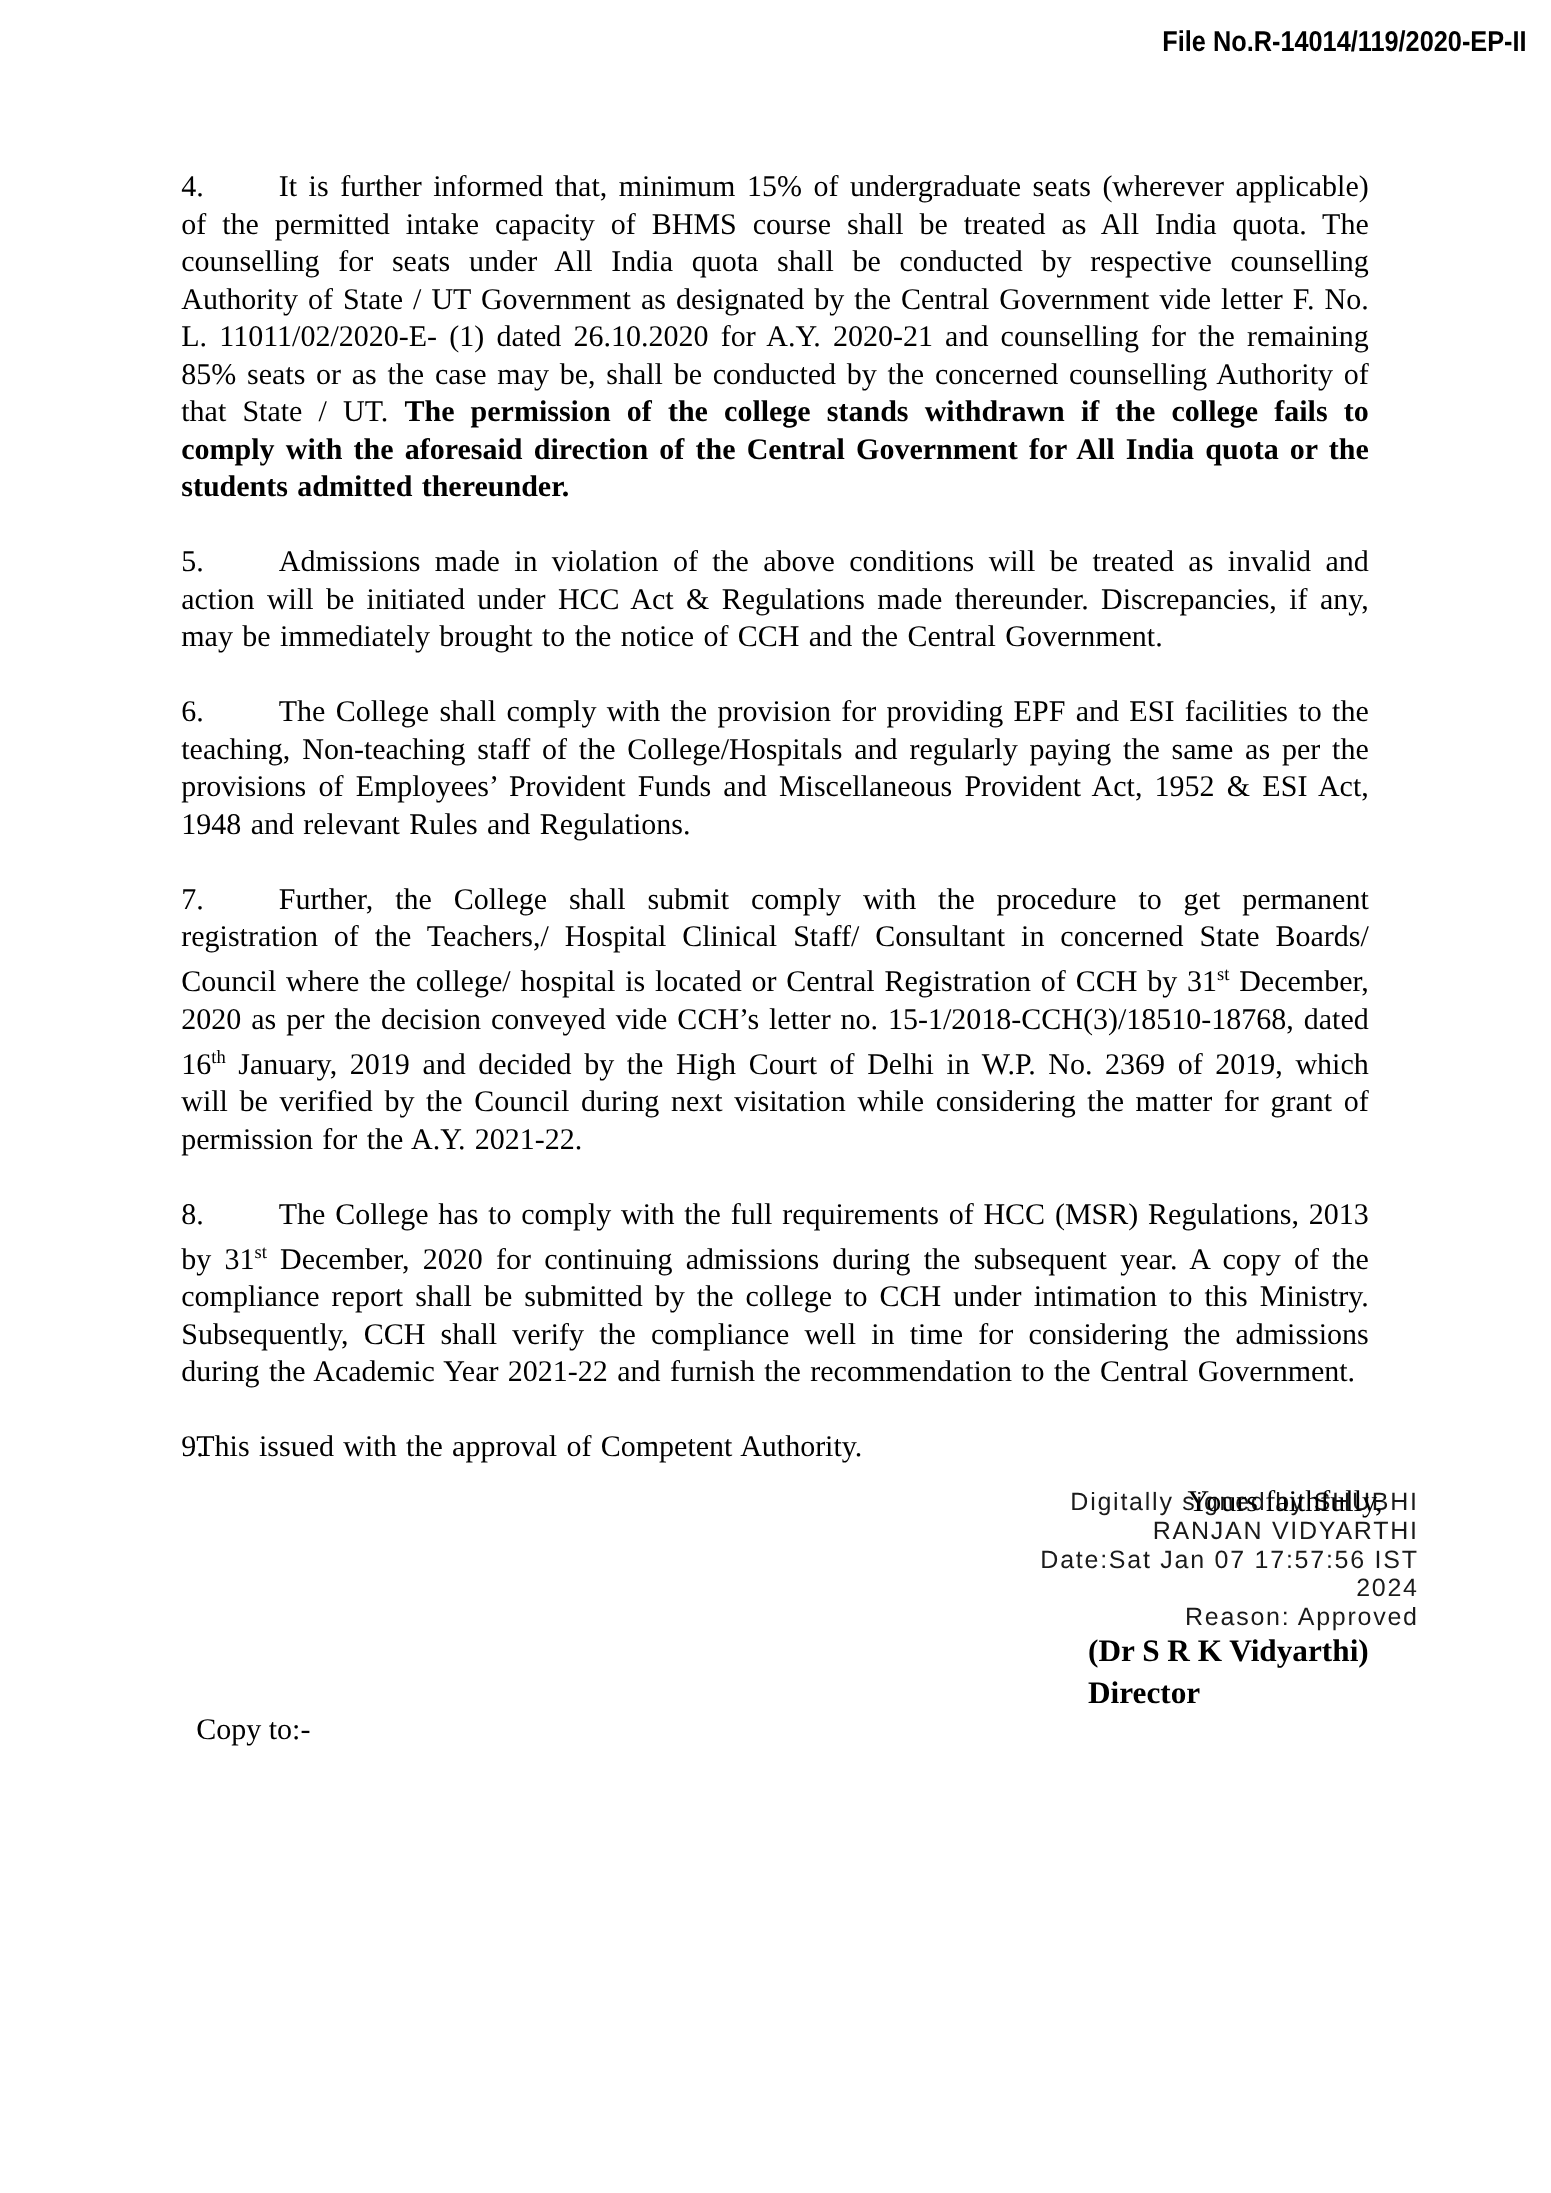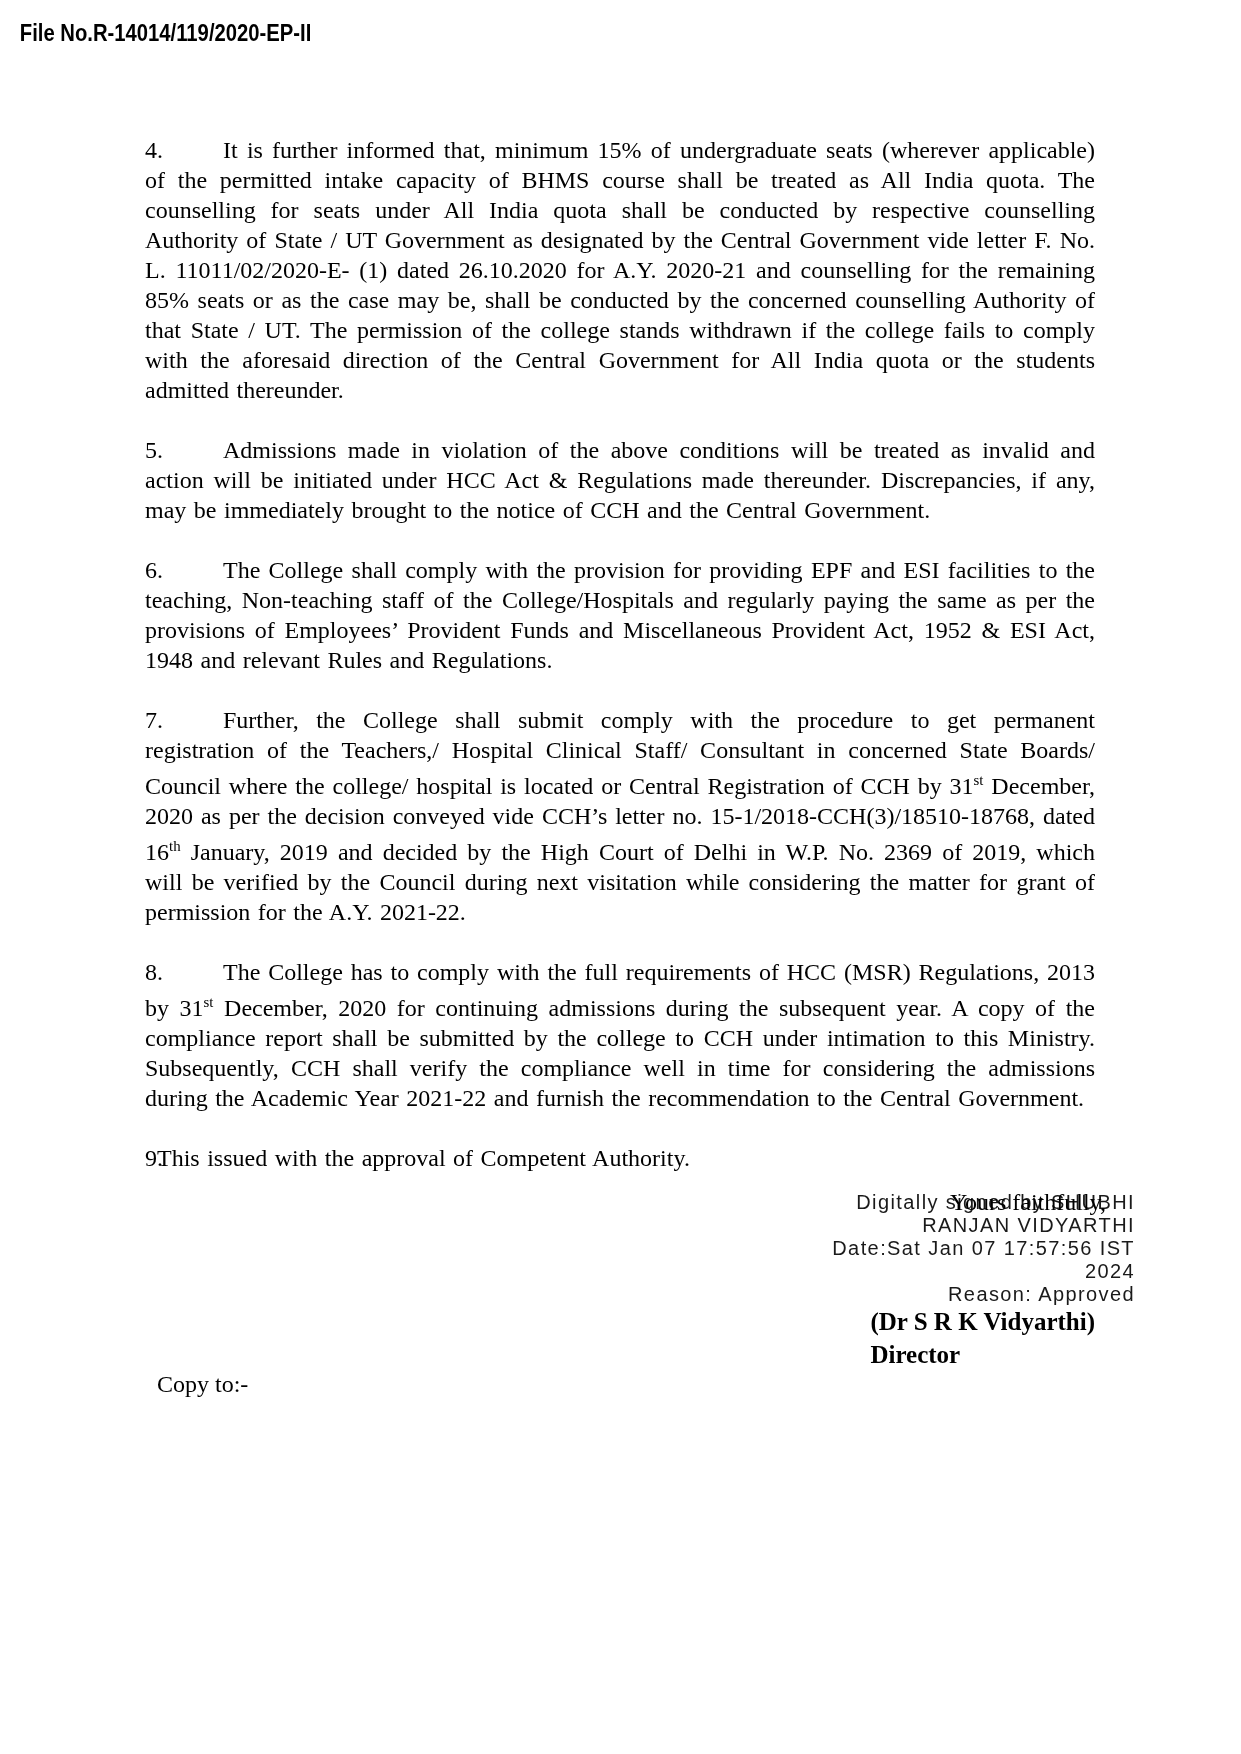--- a/index.html
+++ b/index.html
@@ -4,21 +4,21 @@
 <style>
   html,body { margin:0; padding:0; background:#ffffff; }
   .page {
     position:relative;
     width:1241px; height:1754px;
     background:#ffffff;
     color:#000;
     font-family:"Liberation Serif", serif;
     overflow:hidden;
   }
-  .header { padding-top:20px; text-align:left; }
+  .header { padding-top:20px; text-align:right; }
   .file-no {
     display:inline-block;
     font-family:"Liberation Sans", sans-serif;
     font-weight:bold;
     font-size:23px;
     transform:scaleX(0.88);
     white-space:nowrap;
   }
   .content {
     position:relative;
@@ -33,21 +33,21 @@
     margin:0 0 30px 0;
     text-align:justify;
     text-indent:78px;
     word-spacing:1.5px;
   }
   .pnum {
     position:absolute;
     left:0; top:0;
     text-indent:0;
   }
-  .bold { font-weight:normal; }
+  .bold { font-weight:bold; }
   sup { font-size:0.62em; }
   .closing {
     margin:0 0 0 12px;
     text-indent:0;
   }
   .sig-area {
     position:relative;
     height:190px;
     margin-top:6px;
   }

